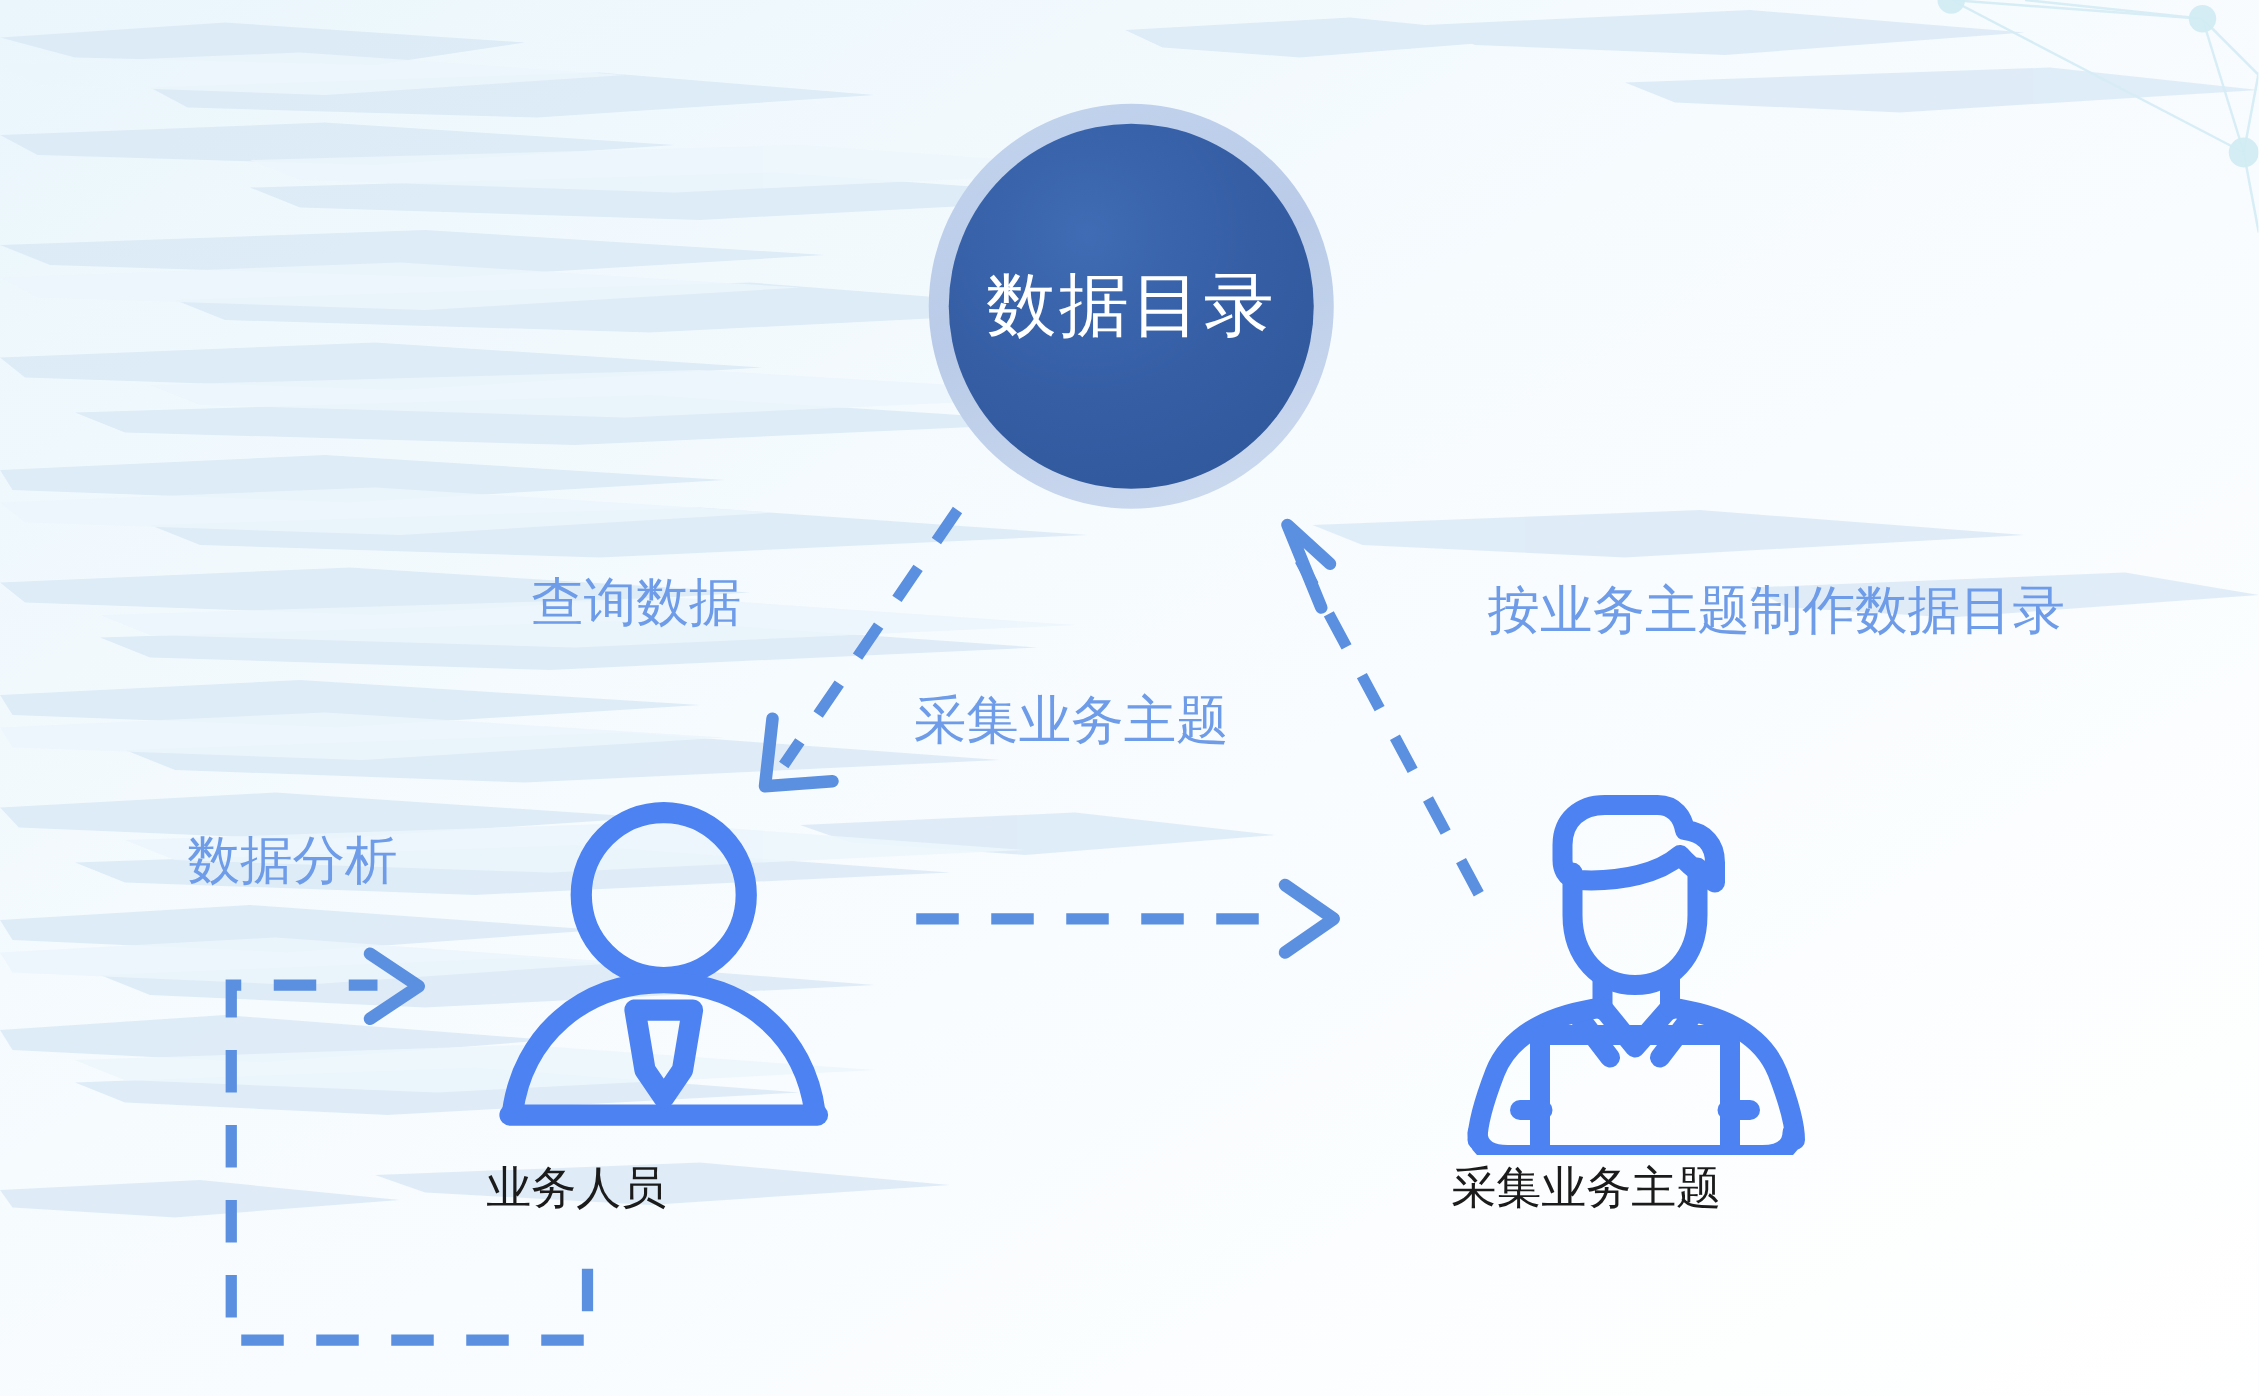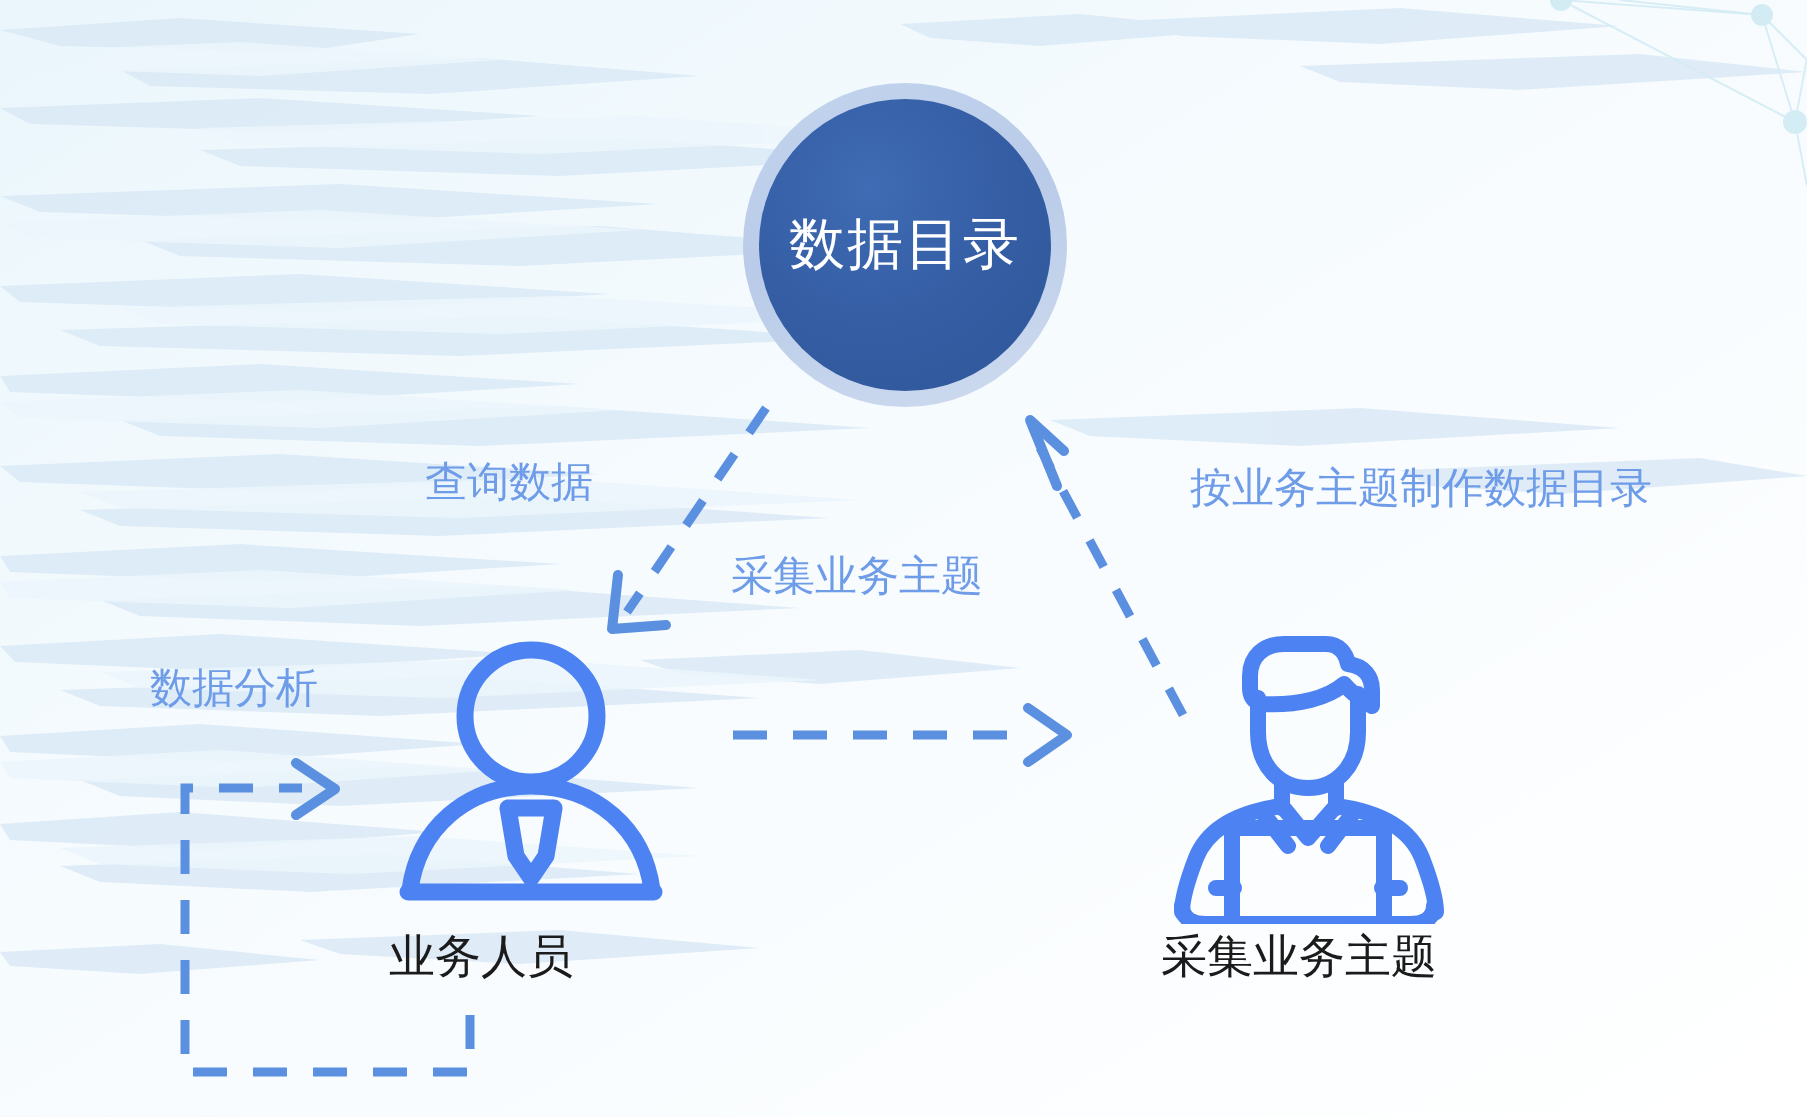--- a/index.html
+++ b/index.html
@@ -26,21 +26,21 @@
   .label {
     position: absolute;
     color: #6e9ce8;
     white-space: pre;
     line-height: 1.22;
   }
   .label-md { font-size: 42px; }
   .person-name {
     position: absolute;
     color: #1b1b1b;
-    font-size: 46px;
+    font-size: 36px;
     white-space: pre;
   }
   .circle-wrap {
     position: absolute;
     left: 743px;
     top: 83px;
     width: 324px;
     height: 324px;
   }
   .circle-ring {

